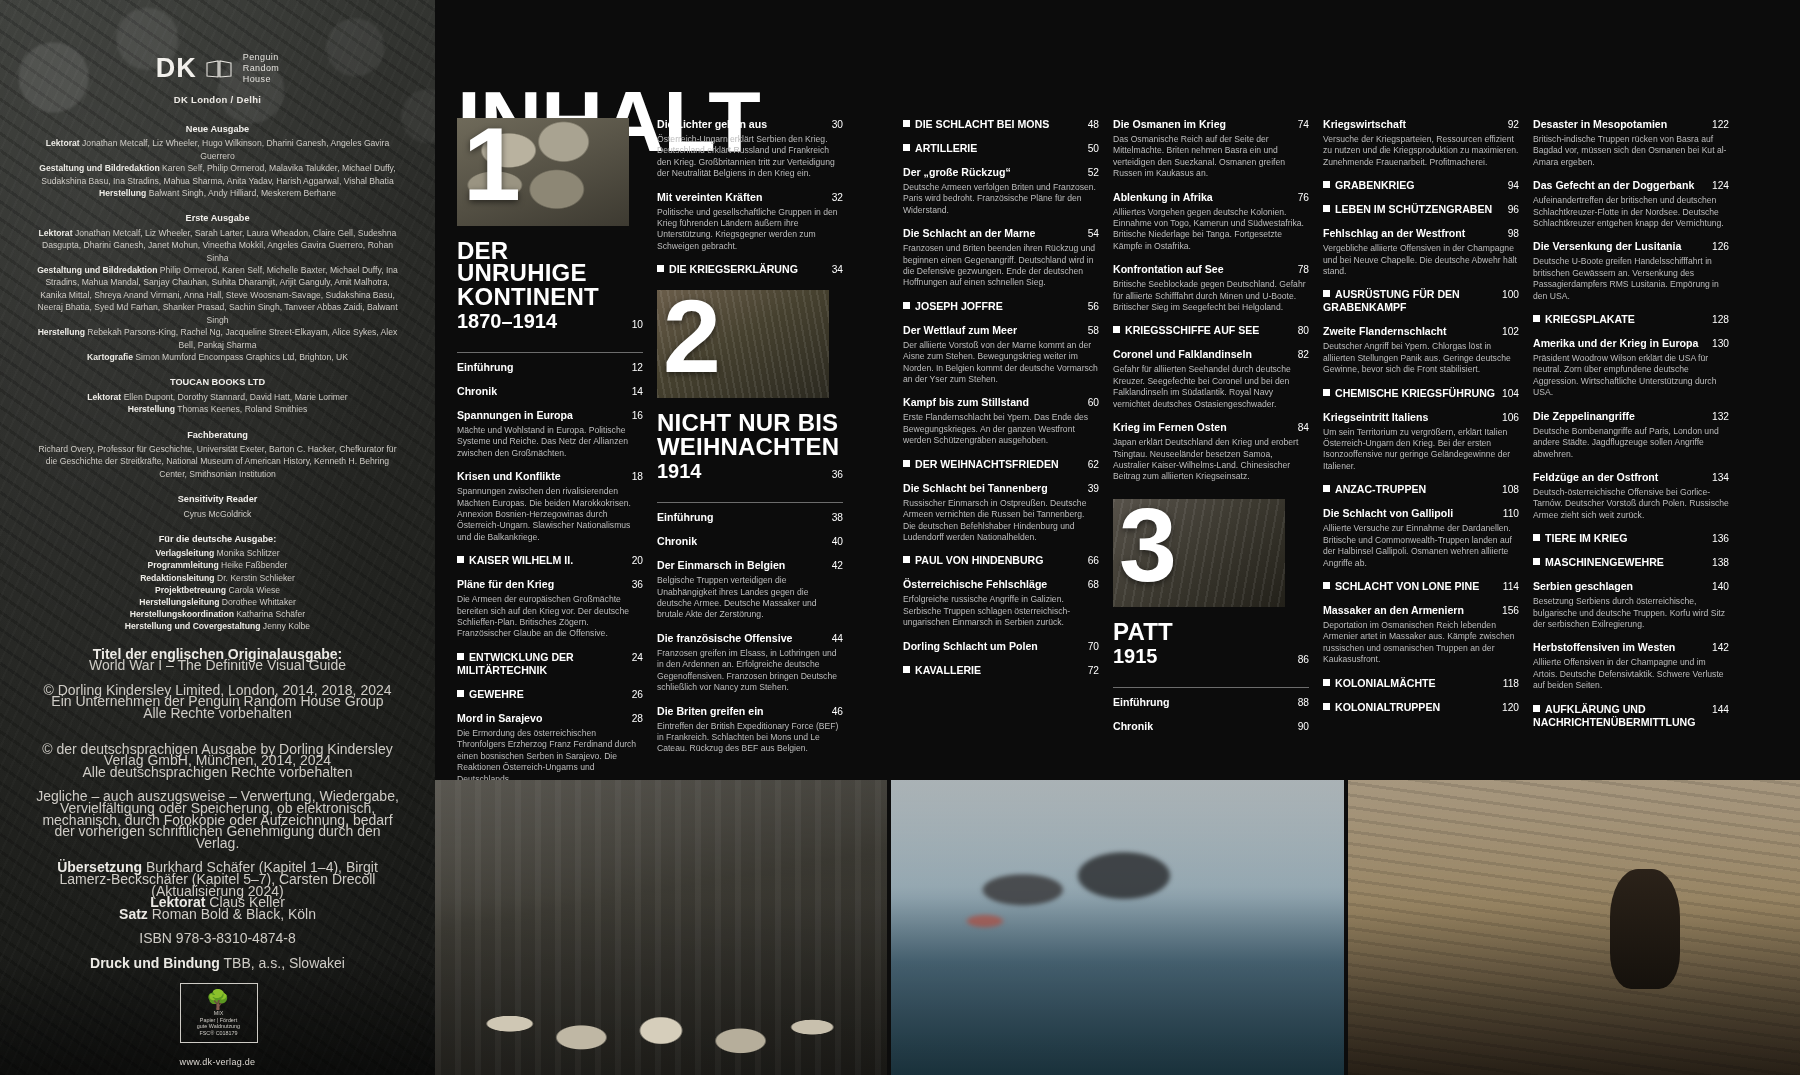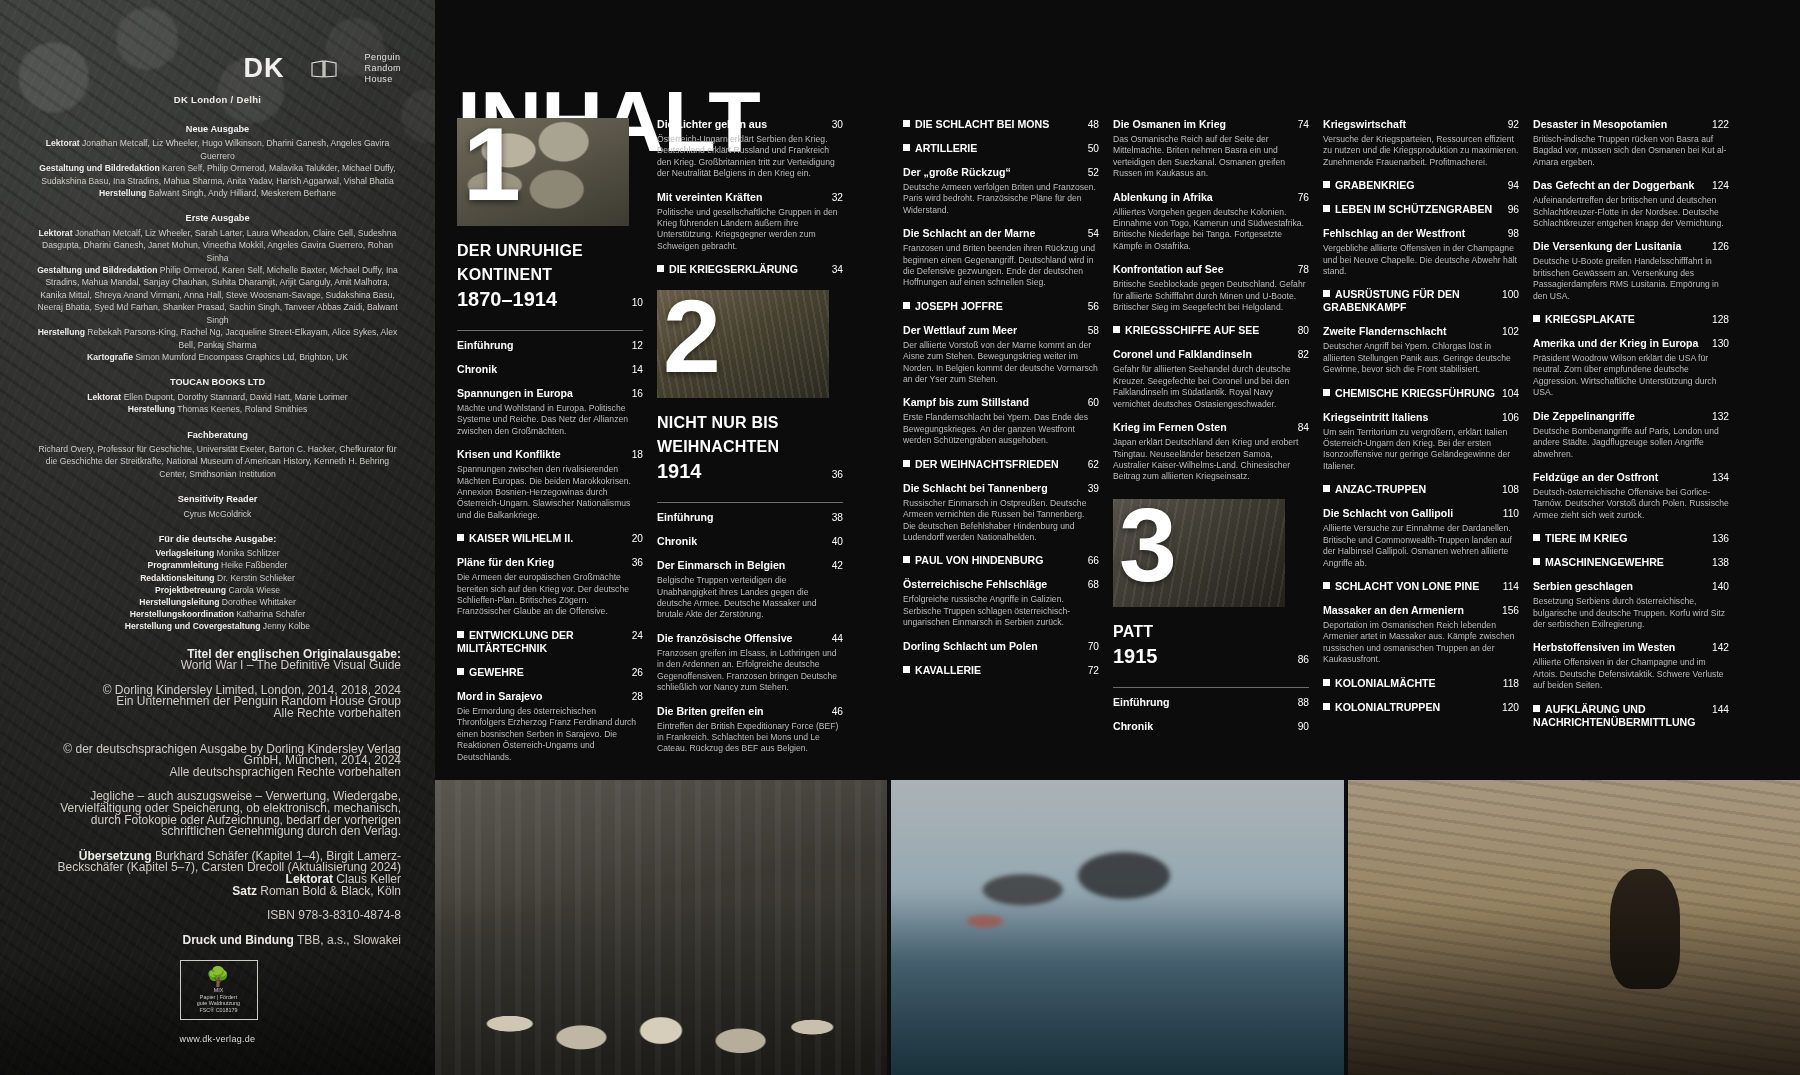--- a/index.html
+++ b/index.html
@@ -27,33 +27,33 @@
     background:
       radial-gradient(circle at 18% 25%, rgba(255,255,255,.10) 0 34px, rgba(0,0,0,0) 36px),
       radial-gradient(circle at 36% 16%, rgba(255,255,255,.08) 0 30px, rgba(0,0,0,0) 32px),
       radial-gradient(circle at 56% 28%, rgba(255,255,255,.07) 0 32px, rgba(0,0,0,0) 34px),
       radial-gradient(circle at 76% 18%, rgba(255,255,255,.06) 0 28px, rgba(0,0,0,0) 30px),
       radial-gradient(circle at 90% 34%, rgba(255,255,255,.05) 0 26px, rgba(0,0,0,0) 28px);
     filter:blur(1px);pointer-events:none;
   }
   .imprint-inner{position:relative;z-index:2;padding:52px 34px 0 34px;text-align:center;}
 
-  .dk-logo{display:flex;align-items:center;justify-content:flex-end;gap:26px;margin-bottom:6px;}
+  .dk-logo{display:flex;align-items:center;justify-content:center;gap:9px;margin-bottom:6px;}
   .dk-mark{
     font-size:27px;font-weight:bold;letter-spacing:1px;color:#f2f0ec;line-height:1;
   }
   .prh{font-size:9px;line-height:11px;text-align:left;color:#e3e1dc;letter-spacing:.4px;}
   .prh-book{width:26px;height:20px;margin-right:2px;position:relative;}
   .dk-city{font-size:9.5px;font-weight:bold;margin:9px 0 18px;letter-spacing:.3px;color:#ece9e4;}
 
   .sec{margin-bottom:13px;font-size:8.6px;line-height:12.4px;color:#cfccc6;}
   .sec .h{font-weight:bold;color:#f1efeb;display:block;margin-bottom:2px;font-size:9.2px;}
   .sec .lbl{font-weight:bold;color:#eceae5;}
   .tight{line-height:12.2px;}
-  .small{font-size:12px;line-height:11.6px;text-align:right;}
+  .small{font-size:14px;line-height:11.6px;}
   .mt{margin-top:16px;}
 
   .fsc{margin:14px auto 4px;width:76px;}
   .fsc-box{border:1.6px solid #cfccc6;width:76px;height:58px;margin:0 auto;display:flex;flex-direction:column;align-items:center;justify-content:center;font-size:5.4px;line-height:6.6px;color:#cfccc6;}
   .fsc-tree{font-size:19px;line-height:19px;margin-bottom:1px;}
   .web{font-size:9px;margin-top:14px;letter-spacing:.3px;color:#ddd9d3;}
 
   
   .main{position:relative;width:1365px;height:1075px;background:#0c0c0c;}
 
@@ -86,21 +86,21 @@
   .chap3-img{
     background:
       repeating-linear-gradient(100deg, rgba(255,255,255,.07) 0 2px, rgba(0,0,0,0) 2px 9px),
       linear-gradient(140deg,#57524a 0%,#3b382f 50%,#222019 100%);
   }
   .chap-num{
     position:absolute;left:6px;top:-6px;font-size:104px;line-height:104px;font-weight:bold;
     color:#fff;text-shadow:0 2px 6px rgba(0,0,0,.55);
   }
   .chap-title{
-    font-size:16px;line-height:22px;font-weight:bold;letter-spacing:.2px;margin:14px 0 2px;color:#fff;
+    font-size:24px;line-height:22px;font-weight:bold;letter-spacing:.2px;margin:14px 0 2px;color:#fff;
   }
   .chap-year{font-size:20px;line-height:23px;font-weight:bold;color:#fff;margin-bottom:10px;}
   .rule{height:1px;background:#6d6d6d;margin:9px 0 8px;}
 
   
   .entry{margin-bottom:11px;}
   .entry-head{display:flex;justify-content:space-between;align-items:baseline;gap:6px;}
   .entry-title{font-size:10.6px;font-weight:bold;color:#fff;line-height:13px;}
   .entry-page{font-size:10.2px;color:#fff;flex:0 0 auto;}
   .entry-desc{font-size:8.6px;line-height:11.4px;color:#bdbdbd;margin-top:3px;}

